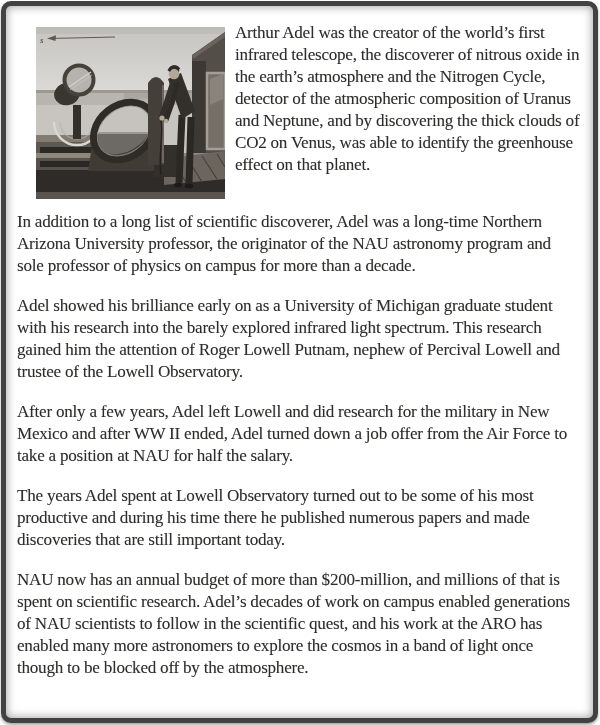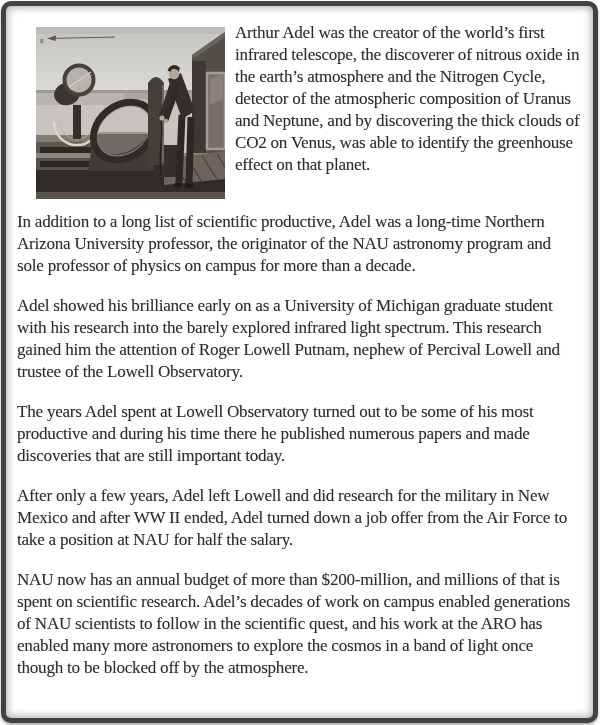--- a/index.html
+++ b/index.html
@@ -133,20 +133,20 @@
 
         <g>
           <text x="4" y="16" font-family="Liberation Serif, serif" font-style="italic" font-size="9" fill="#524d47">s</text>
           <line x1="13" y1="11.5" x2="79" y2="10" stroke="#5e5952" stroke-width="1"></line>
           <polygon points="11,11.5 20,8.2 19.5,14" fill="#5e5952"></polygon>
         </g>
       </svg>
     </figure>
 
     <p class="para">Arthur Adel was the creator of the world’s first infrared telescope, the discoverer of nitrous oxide in the earth’s atmosphere  and the Nitrogen Cycle, detector of the atmospheric composition of Uranus and Neptune, and by discovering the thick clouds of  CO2 on Venus, was able to identify the greenhouse effect on that planet.</p>
-    <p class="para clear">In addition to a long list of scientific productive, Adel was a long-time Northern Arizona University professor, the originator of the NAU astronomy program and sole professor of physics on campus for more than a decade.</p>
+    <p class="para clear">In addition to a long list of scientific discoverer, Adel was a long-time Northern Arizona University professor, the originator of the NAU astronomy program and sole professor of physics on campus for more than a decade.</p>
     <p class="para clear">Adel showed his brilliance early on as a University of Michigan graduate student with his research into the barely explored infrared light spectrum. This research gained him the attention of Roger Lowell Putnam, nephew of Percival Lowell and trustee of the Lowell Observatory.</p>
+    <p class="para clear">After only a few years, Adel left Lowell and did research for the military in New Mexico and after WW II ended, Adel turned down a job offer from the Air Force to take a position at NAU for half the salary.</p>
     <p class="para clear">The years Adel spent at Lowell Observatory turned out to be some of his most productive and during his time there he published numerous papers and made discoveries that are still important today.</p>
-    <p class="para clear">After only a few years, Adel left Lowell and did research for the military in New Mexico and after WW II ended, Adel turned down a job offer from the Air Force to take a position at NAU for half the salary.</p>
     <p class="para clear">NAU now has an annual budget of more than $200-million, and millions of that is spent on scientific research. Adel’s decades of work on campus enabled generations of NAU scientists to follow in the scientific quest, and his work at the ARO has enabled many more astronomers to explore the cosmos in a band of light once though to be blocked off by the atmosphere.</p>
 
   </div>
 </div>
 
 </body></html>

